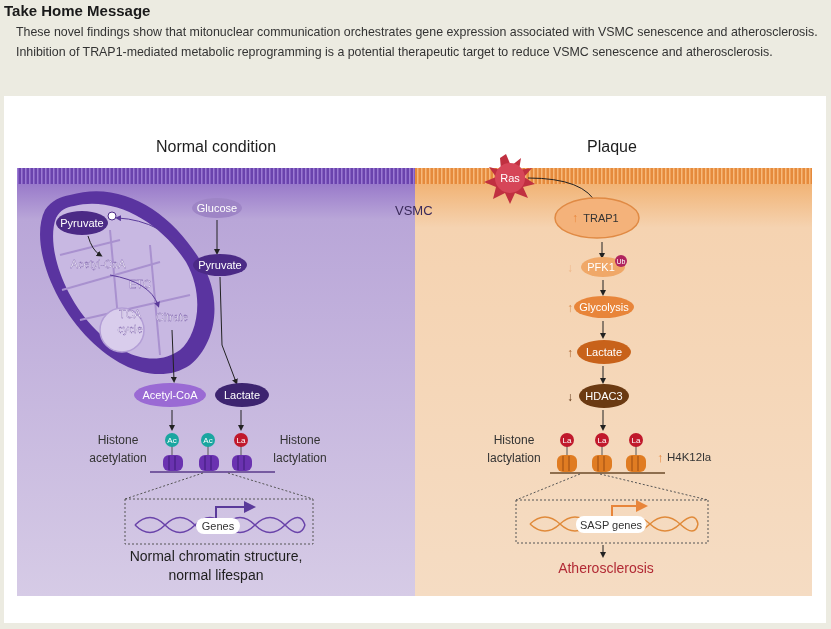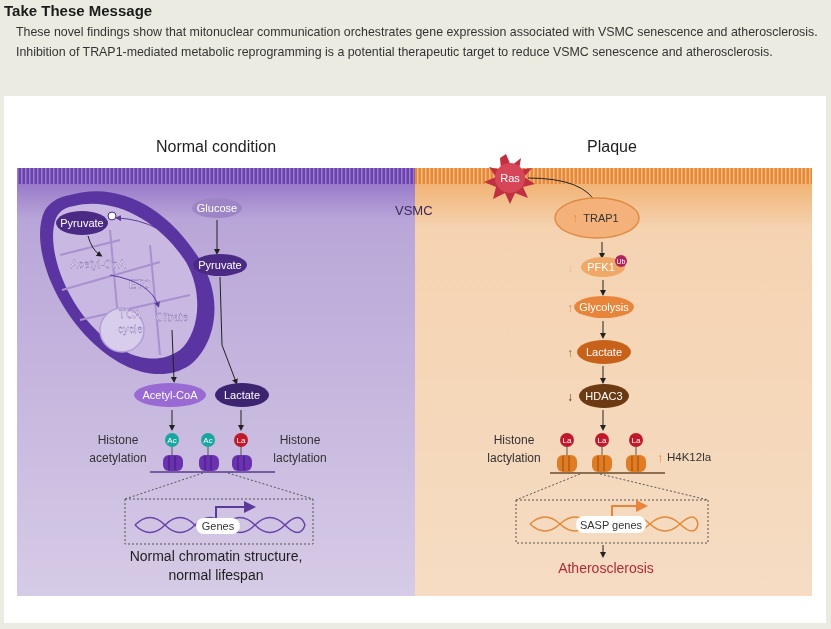--- a/index.html
+++ b/index.html
@@ -6,21 +6,21 @@
   body{width:831px;height:629px;background:#ecebe1;position:relative;overflow:hidden;font-family:"Liberation Sans",sans-serif;color:#222;}
   .thm-title{position:absolute;left:4px;top:2px;font-weight:bold;font-size:15px;color:#1a1a1a;}
   .thm-body{position:absolute;left:4px;top:22px;width:820px;font-size:12.4px;line-height:20px;color:#333;margin-left:12px;}
   .card{position:absolute;left:4px;top:96px;width:822px;height:527px;background:#ffffff;}
   .fig{position:absolute;left:0;top:0;}
   .fig text{font-family:"Liberation Sans",sans-serif;}
 </style>
 </head>
 <body>
 
-<div class="thm-title">Take These Message</div>
+<div class="thm-title">Take Home Message</div>
 <div class="thm-body">These novel findings show that mitonuclear communication orchestrates gene expression associated with VSMC senescence and atherosclerosis. Inhibition of TRAP1-mediated metabolic reprogramming is a potential therapeutic target to reduce VSMC senescence and atherosclerosis.</div>
 
 <div class="card"></div>
 
 <svg class="fig" width="831" height="629">
   <defs>
     <linearGradient id="gNormal" x1="0" y1="0" x2="0" y2="1">
       <stop offset="0" stop-color="#8b67c4"></stop>
       <stop offset="0.12" stop-color="#b9a6d8"></stop>
       <stop offset="1" stop-color="#d6cbe6"></stop>

